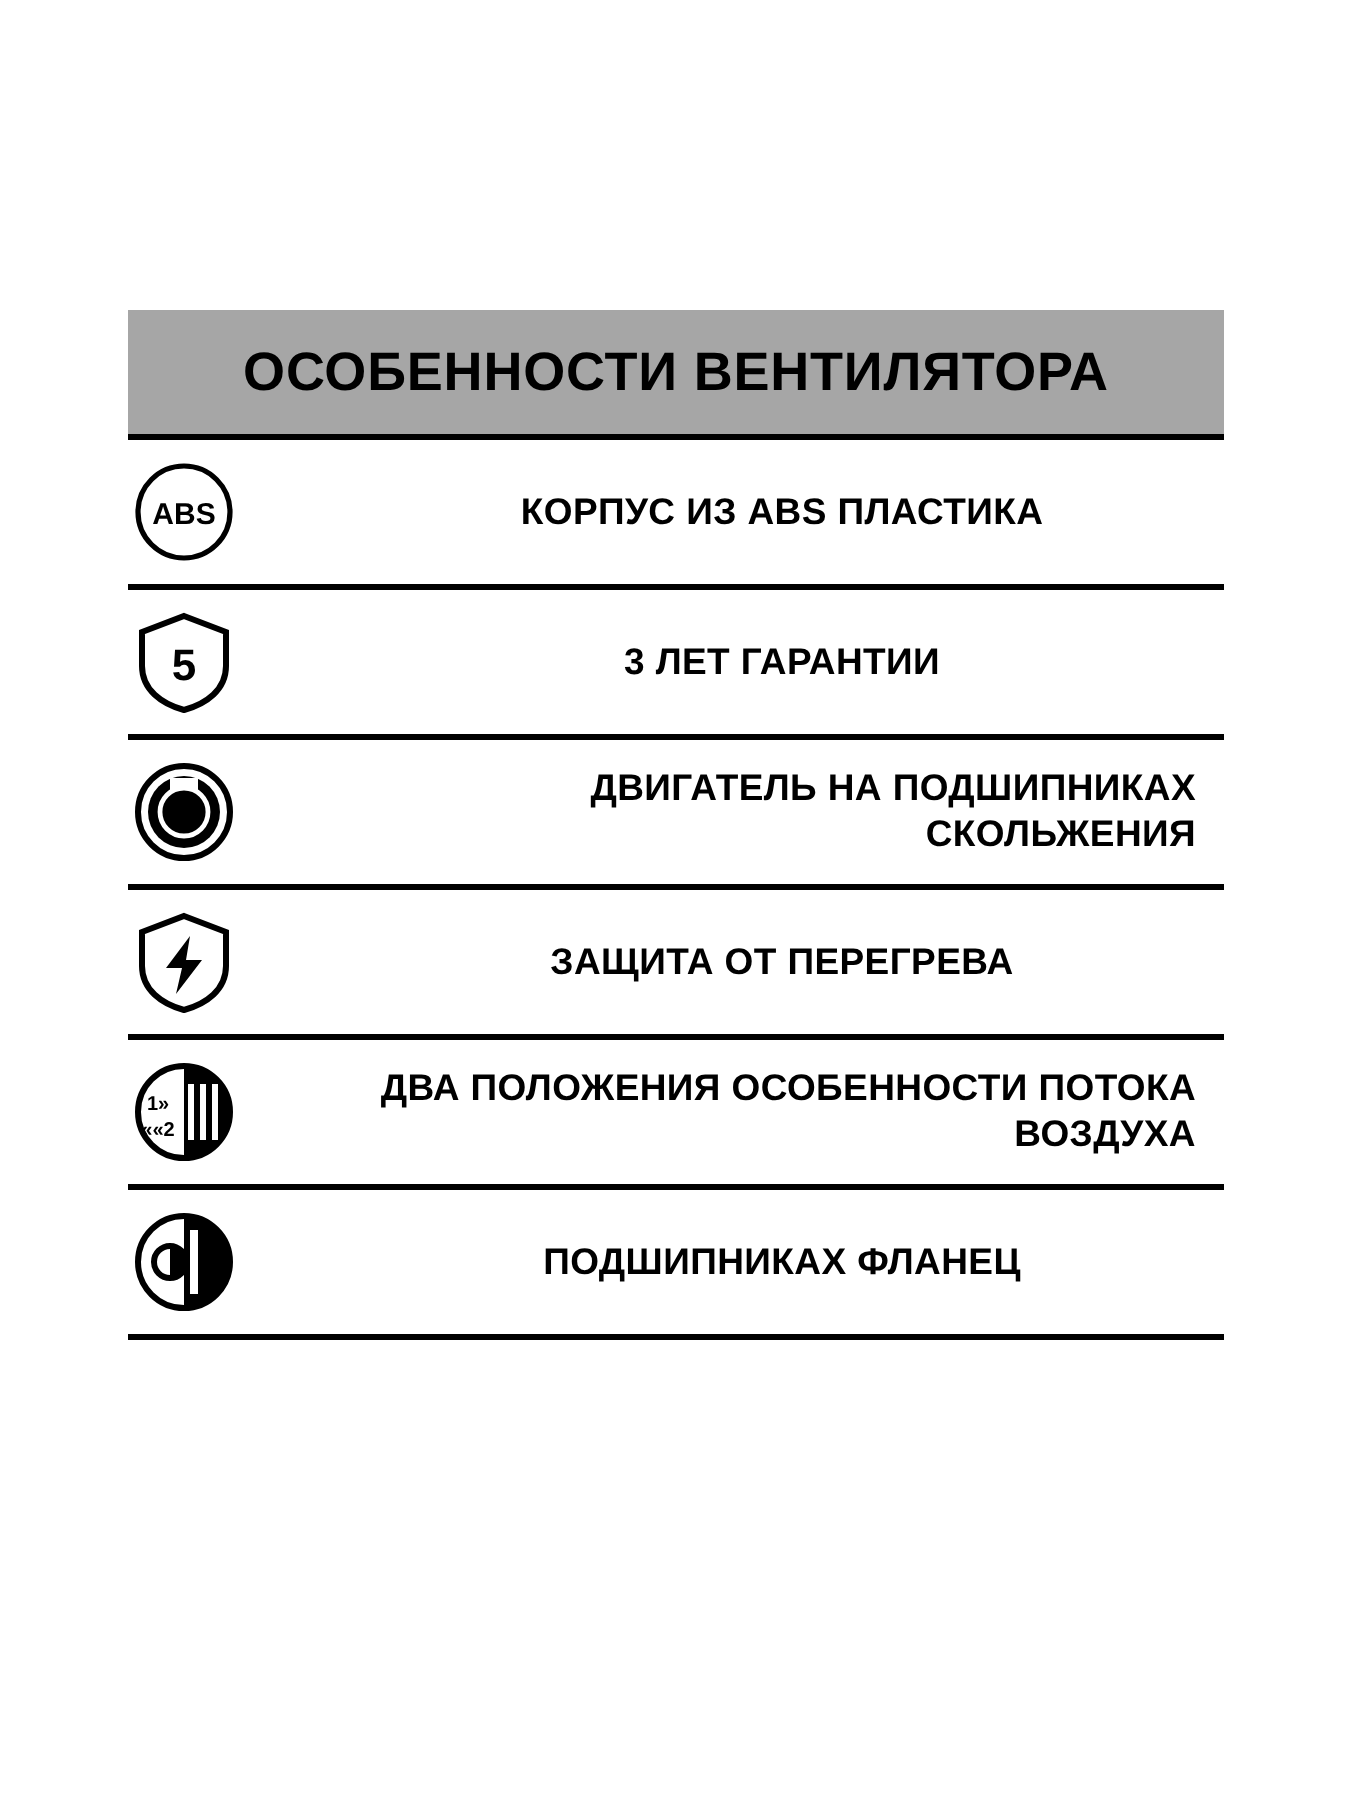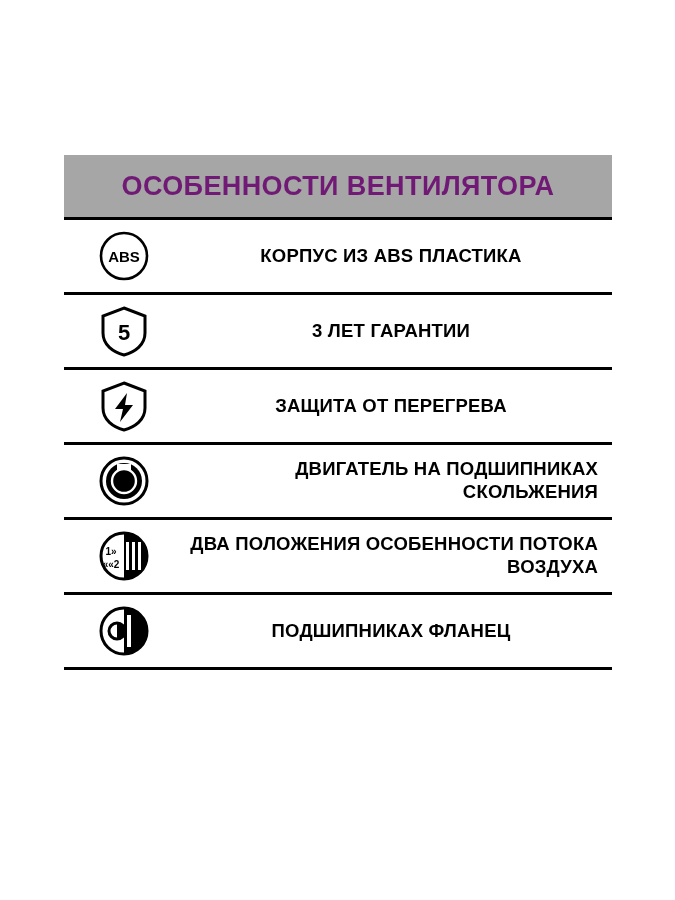--- a/index.html
+++ b/index.html
@@ -25,42 +25,41 @@
   .features-header {
     background: #a6a6a6;
     height: 62px;
     display: flex;
     align-items: center;
     justify-content: center;
   }
   .features-header-title {
     font-size: 27px;
     font-weight: bold;
-    color: #701a75;
+    color: #000000;
     letter-spacing: 0.4px;
     text-align: center;
     line-height: 1;
   }
 
   .feature-row {
     display: flex;
     align-items: stretch;
     border-bottom: 3px solid #000000;
     min-height: 62px;
   }
   .feature-row.first {
     border-top: 3px solid #000000;
   }
 
   .feature-icon-cell {
     width: 120px;
     flex: 0 0 120px;
     display: flex;
     align-items: center;
-    justify-content: center;
     padding: 8px 0;
     box-sizing: border-box;
   }
 
   .feature-text-cell {
     flex: 1 1 auto;
     display: flex;
     align-items: center;
     justify-content: center;
     padding: 10px 14px 10px 0;
@@ -111,40 +110,40 @@
       </svg>
     </div>
     <div class="feature-text-cell">
       <div class="feature-label">3 ЛЕТ ГАРАНТИИ</div>
     </div>
   </div>
 
   <div class="feature-row">
     <div class="feature-icon-cell">
       <svg class="icon-box" viewBox="0 0 56 56">
-        <path d="M28 5 L49 13 L49 30 C49 42 39 49 28 52 C17 49 7 42 7 30 L7 13 Z" fill="none" stroke="#000" stroke-width="3"></path>
-        <path d="M31 15 L19 31 L27 31 L24 44 L37 27 L29 27 Z" fill="#000"></path>
-      </svg>
-    </div>
-    <div class="feature-text-cell">
-      <div class="feature-label">ЗАЩИТА ОТ ПЕРЕГРЕВА</div>
-    </div>
-  </div>
-
-  <div class="feature-row">
-    <div class="feature-icon-cell">
-      <svg class="icon-box" viewBox="0 0 56 56">
         <circle cx="28" cy="28" r="23" fill="none" stroke="#000" stroke-width="3"></circle>
         <circle cx="28" cy="28" r="18" fill="#000"></circle>
         <circle cx="28" cy="28" r="12" fill="none" stroke="#fff" stroke-width="2.4"></circle>
         <rect x="21" y="11" width="14" height="6" fill="#fff"></rect>
       </svg>
     </div>
     <div class="feature-text-cell">
       <div class="feature-label">ДВИГАТЕЛЬ НА ПОДШИПНИКАХ СКОЛЬЖЕНИЯ</div>
+    </div>
+  </div>
+
+  <div class="feature-row">
+    <div class="feature-icon-cell">
+      <svg class="icon-box" viewBox="0 0 56 56">
+        <path d="M28 5 L49 13 L49 30 C49 42 39 49 28 52 C17 49 7 42 7 30 L7 13 Z" fill="none" stroke="#000" stroke-width="3"></path>
+        <path d="M31 15 L19 31 L27 31 L24 44 L37 27 L29 27 Z" fill="#000"></path>
+      </svg>
+    </div>
+    <div class="feature-text-cell">
+      <div class="feature-label">ЗАЩИТА ОТ ПЕРЕГРЕВА</div>
     </div>
   </div>
 
   <div class="feature-row">
     <div class="feature-icon-cell">
       <svg class="icon-box" viewBox="0 0 56 56">
         <circle cx="28" cy="28" r="23" fill="none" stroke="#000" stroke-width="3"></circle>
         <path d="M28 5 a23 23 0 0 1 0 46 Z" fill="#000"></path>
         <rect x="30" y="14" width="3" height="28" fill="#fff"></rect>
         <rect x="36" y="14" width="3" height="28" fill="#fff"></rect>

